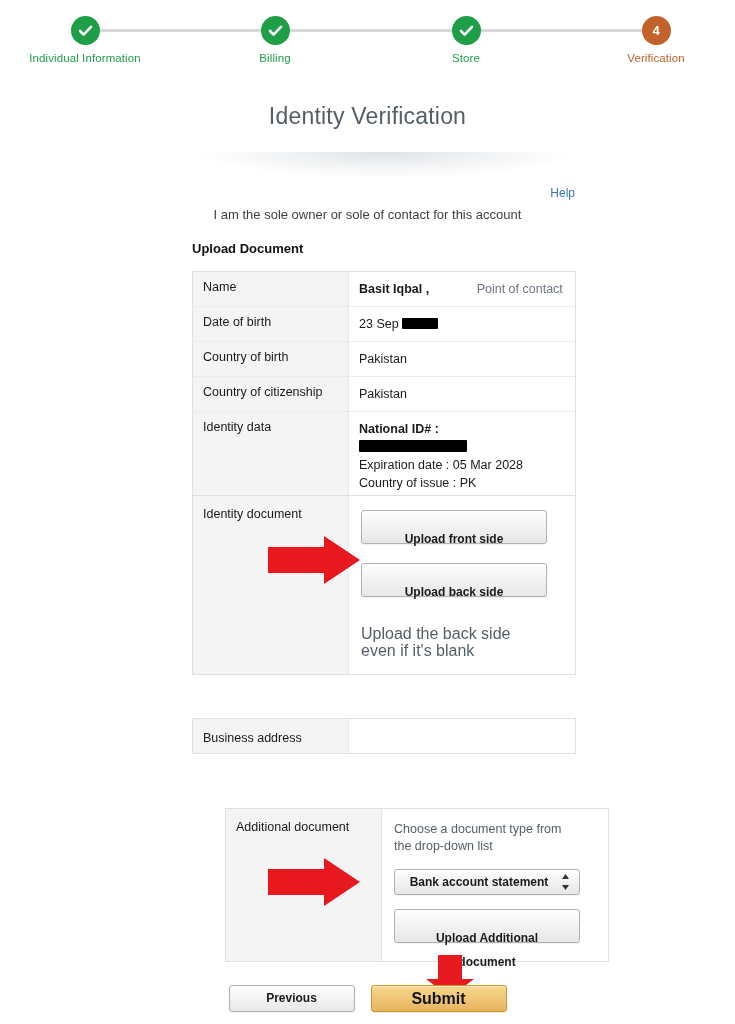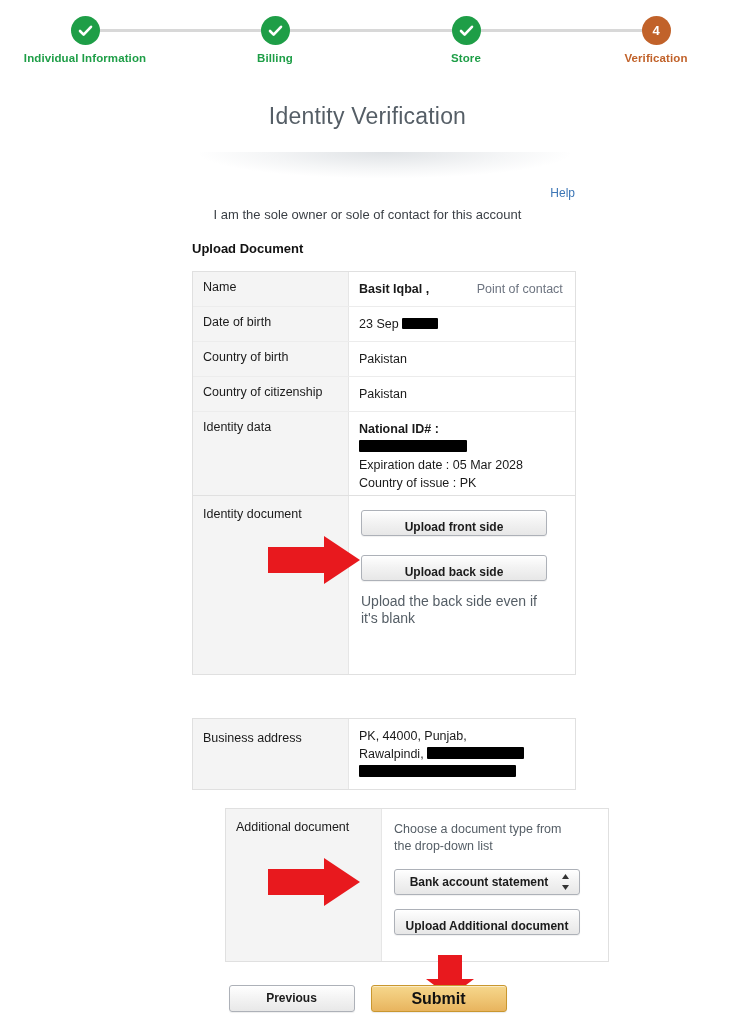--- a/index.html
+++ b/index.html
@@ -50,21 +50,20 @@
     color: #fff;
     font-size: 13px;
     font-weight: bold;
     line-height: 1;
   }
   .step .label {
     margin-top: 7px;
     font-size: 11.5px;
     letter-spacing: .1px;
     white-space: nowrap;
-    font-weight: bold;
   }
   .step.done .label { color: #1e9e47; }
   .step.current .label { color: #c1622a; }
 
   .step.s1 { left: 10px; }
   .step.s2 { left: 200px; }
   .step.s3 { left: 391px; }
   .step.s4 { left: 581px; }
 
   
@@ -186,27 +185,27 @@
     font-size: 12px;
     font-weight: bold;
     color: #1b1b1b;
     border: 1px solid #adb1b8;
     border-radius: 3px;
     background: linear-gradient(to bottom, #ffffff 0%, #f3f3f3 45%, #e7e7e7 100%);
     box-shadow: 0 1px 0 rgba(255,255,255,.6) inset, 0 1px 1px rgba(0,0,0,.06);
     cursor: pointer;
     margin: 0;
     font-family: inherit;
-    padding: 4px;
+    padding: 16px;
   }
   .btn + .btn { margin-top: 19px; }
 
   .hint {
-    margin-top: 12px;
-    font-size: 14px;
+    margin-top: 28px;
+    font-size: 16px;
     color: #555e66;
     line-height: 17px;
     width: 180px;
   }
   .choose-hint {
     font-size: 12.5px;
     color: #555e66;
     line-height: 17px;
     width: 185px;
     margin-bottom: 14px;
@@ -393,28 +392,20 @@
         <button class="btn">Upload front side</button>
         <button class="btn">Upload back side</button>
         <div class="hint">Upload the back side even if it's blank</div>
       </div>
     </div>
   </div>
 
   <div class="panel" id="addr-panel">
     <div class="row">
       <div class="cell-label">Business address</div>
-      <div class="cell-value">
-        <div>PK, 44000, Punjab,</div>
-        <div>
-          <span>Rawalpindi,</span>
-          <span class="redacted" style="width:97px;height:12px;"></span>
-        </div>
-        <div><span class="redacted" style="width:157px;height:12px;"></span></div>
-      </div>
     </div>
   </div>
 
   <div class="panel" id="add-doc-panel">
     <div class="row">
       <div class="cell-label">Additional document</div>
       <div class="cell-value">
         <div class="choose-hint">Choose a document type from the drop-down list</div>
         <div class="select-wrap">
           <div class="select-box">Bank account statement</div>

